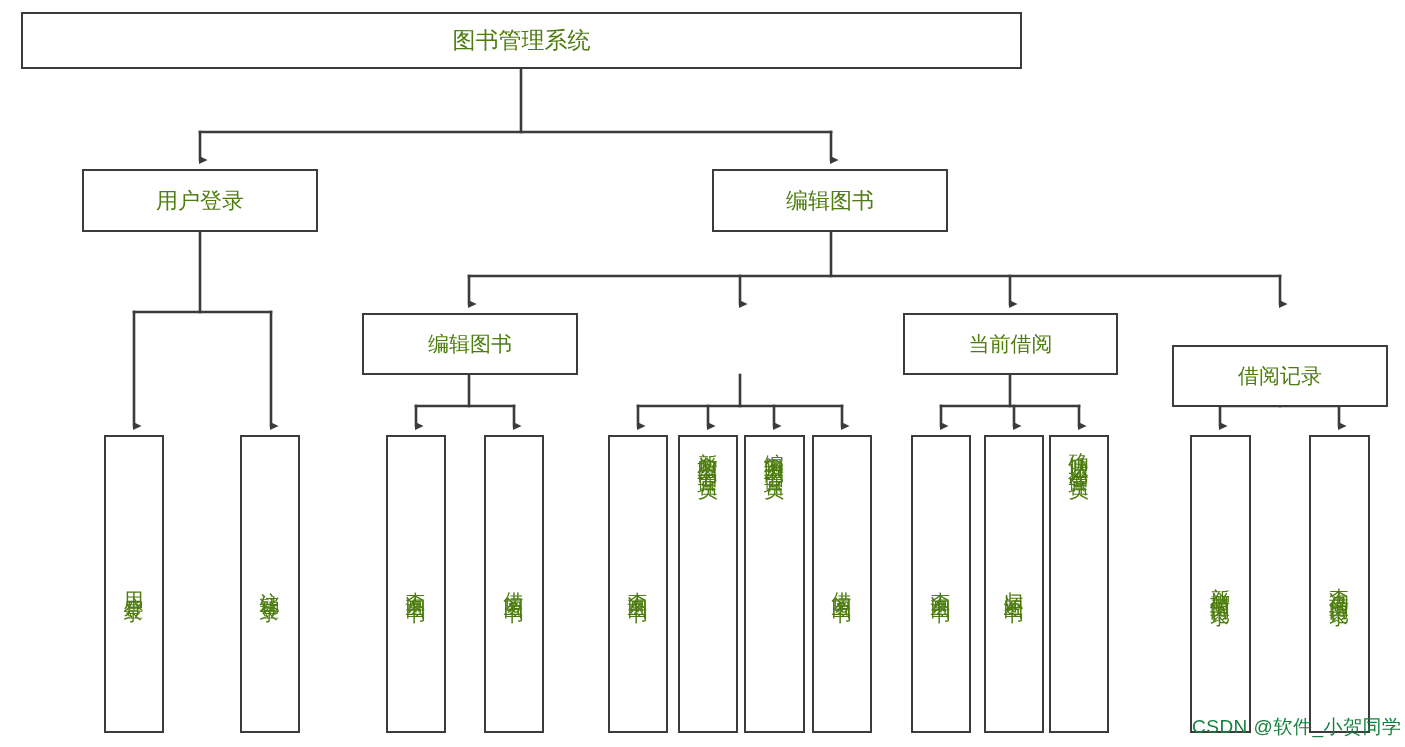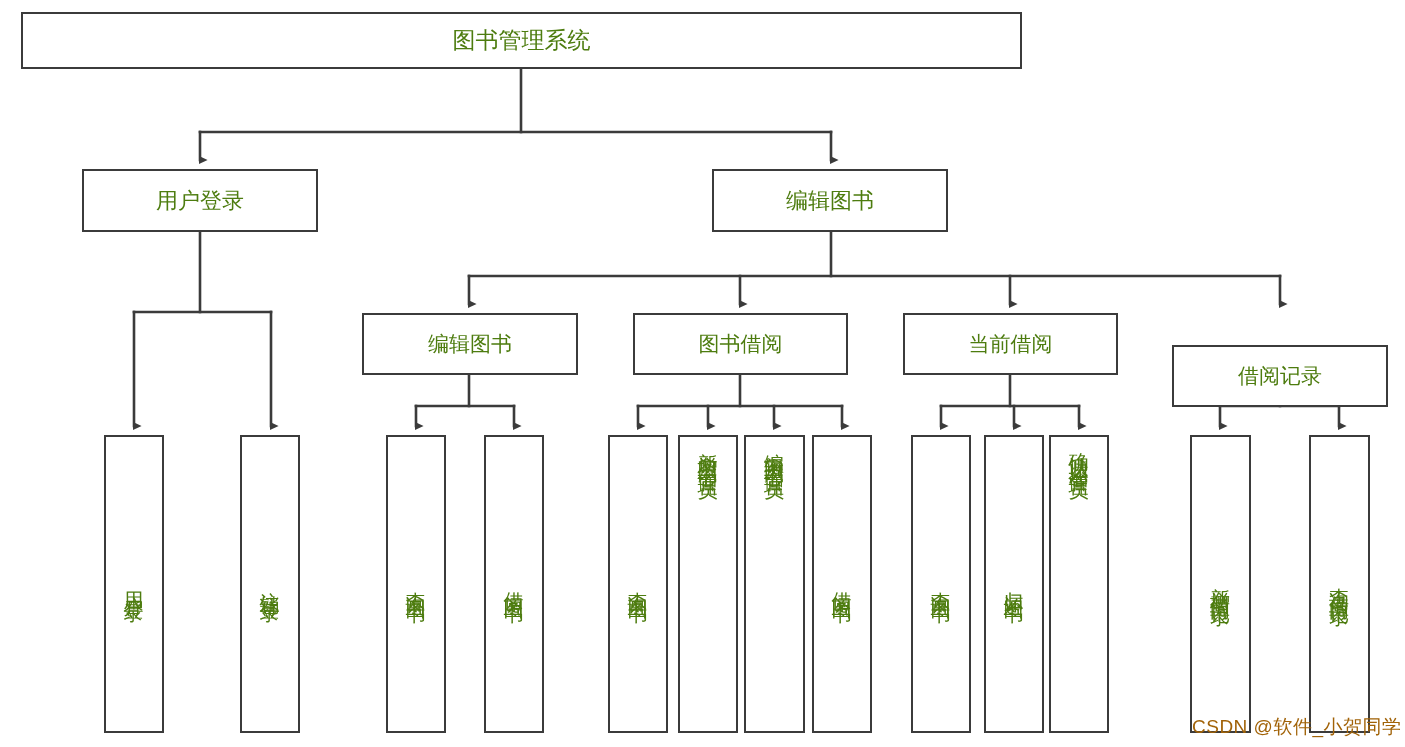--- a/index.html
+++ b/index.html
@@ -59,21 +59,21 @@
   }
   .leaf-inner {
     width: 100%;
     height: 100%;
     display: flex;
     align-items: center;
     justify-content: center;
   }
   .watermark {
     position: absolute;
-    color: #a16207;
+    color: #15803d;
     font-size: 19px;
     letter-spacing: 0.5px;
     white-space: nowrap;
   }
 </style>
 </head>
 <body>
 
 <div id="stage">
 
@@ -137,23 +137,20 @@
   <div class="node lvl2" style="left:82px; top:169px; width:236px; height:63px;">
     <span>用户登录</span>
   </div>
   <div class="node lvl2" style="left:712px; top:169px; width:236px; height:63px;">
     <span>编辑图书</span>
   </div>
 
   <div class="node lvl3" style="left:362px; top:313px; width:216px; height:62px;">
     <span>编辑图书</span>
   </div>
-  <div class="node lvl3" style="left:633px; top:313px; width:215px; height:62px;">
-    <span>图书借阅</span>
-  </div>
   <div class="node lvl3" style="left:903px; top:313px; width:215px; height:62px;">
     <span>当前借阅</span>
   </div>
   <div class="node lvl3" style="left:1172px; top:313px; width:216px; height:62px;margin-top:32px;">
     <span>借阅记录</span>
   </div>
 
   <div class="node leaf" style="left:104px; top:435px; width:60px; height:298px;">
     <span class="leaf-inner">
         <span class="vtext">用户登录</span>

